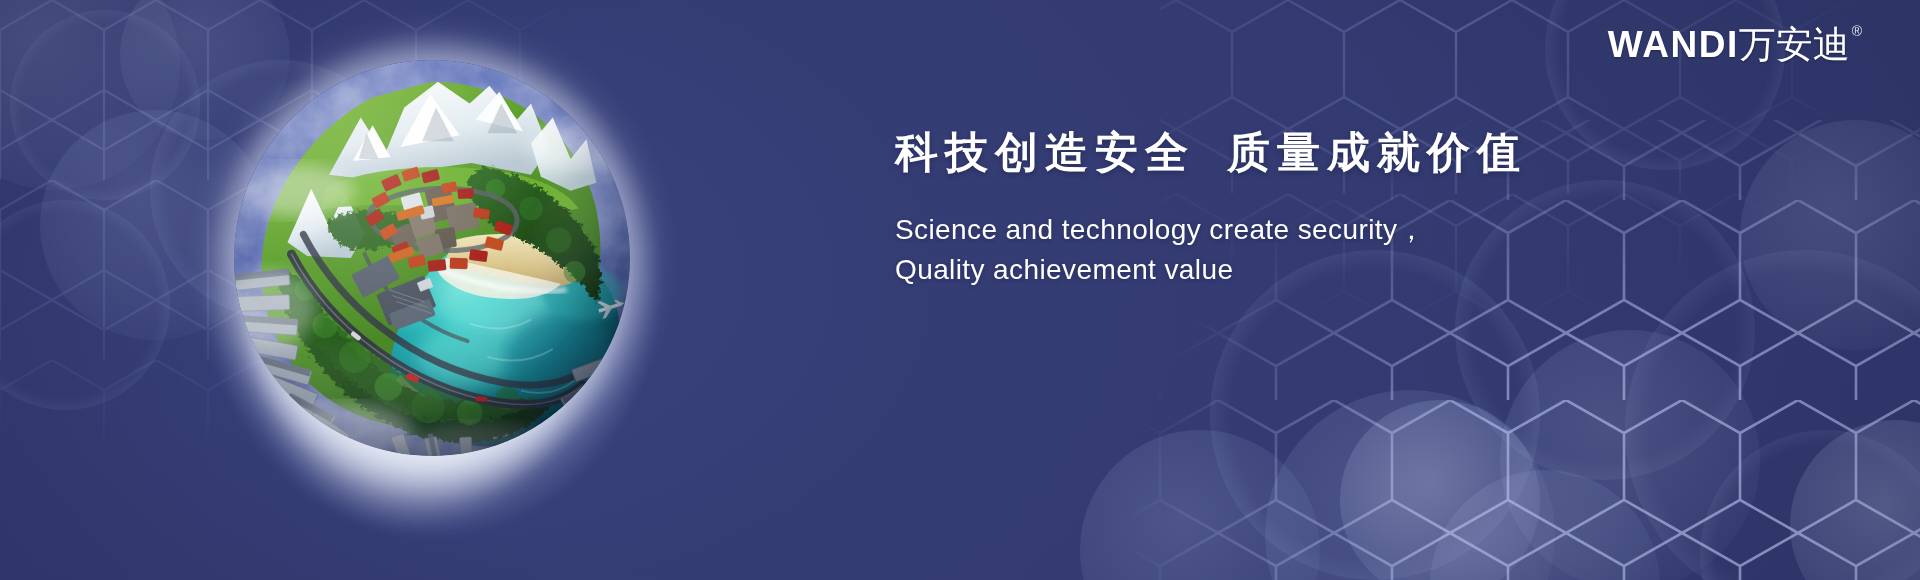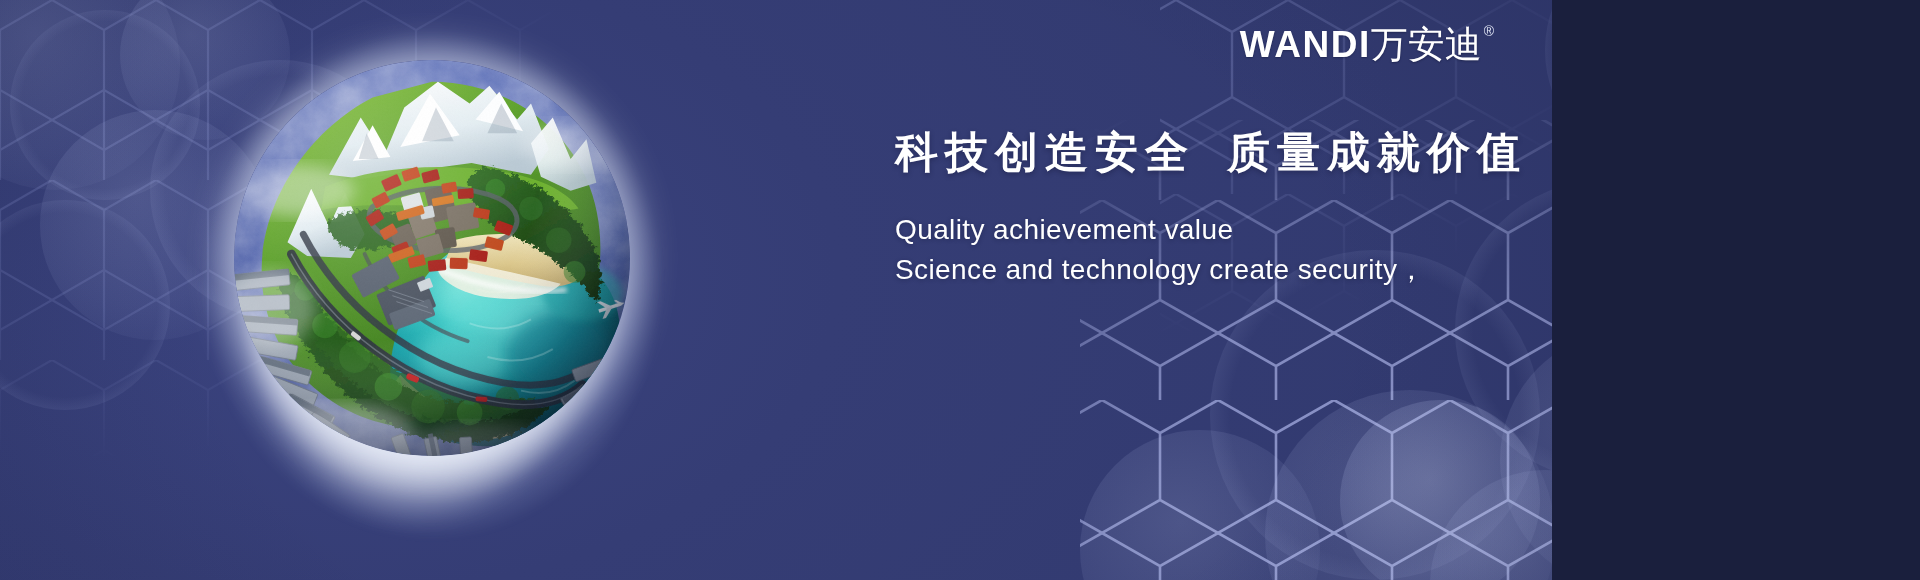--- a/index.html
+++ b/index.html
@@ -1,21 +1,21 @@
 <!DOCTYPE html>
 <html><head>
 <meta charset="utf-8">
 <title>WANDI Banner</title>
 <style>
   html,body{margin:0;padding:0;background:#1a1f3d;}
   *{box-sizing:border-box;}
 
   #banner{
     position:relative;
-    width:1552px;
+    width:1920px;
     height:580px;
     overflow:hidden;
     font-family:"Liberation Sans","DejaVu Sans",sans-serif;
     background:#14532d;
   }
 
   
   .bg-base{
     position:absolute; inset:0;
     background:
@@ -510,17 +510,17 @@
   </div>
 
   <div id="logo">
     <span class="lg-latin">WANDI</span>
     <span class="lg-cjk">万安迪</span>
     <span class="lg-reg">®</span>
   </div>
 
   <div id="copy">
     <h1 id="headline"><span>科技创造安全</span><span class="gap"></span><span>质量成就价值</span></h1>
+    <div class="sub-line">Science and technology create security，</div>
     <div class="sub-line">Quality achievement value</div>
-    <div class="sub-line">Science and technology create security，</div>
   </div>
 
 </div>
 
 </body></html>

